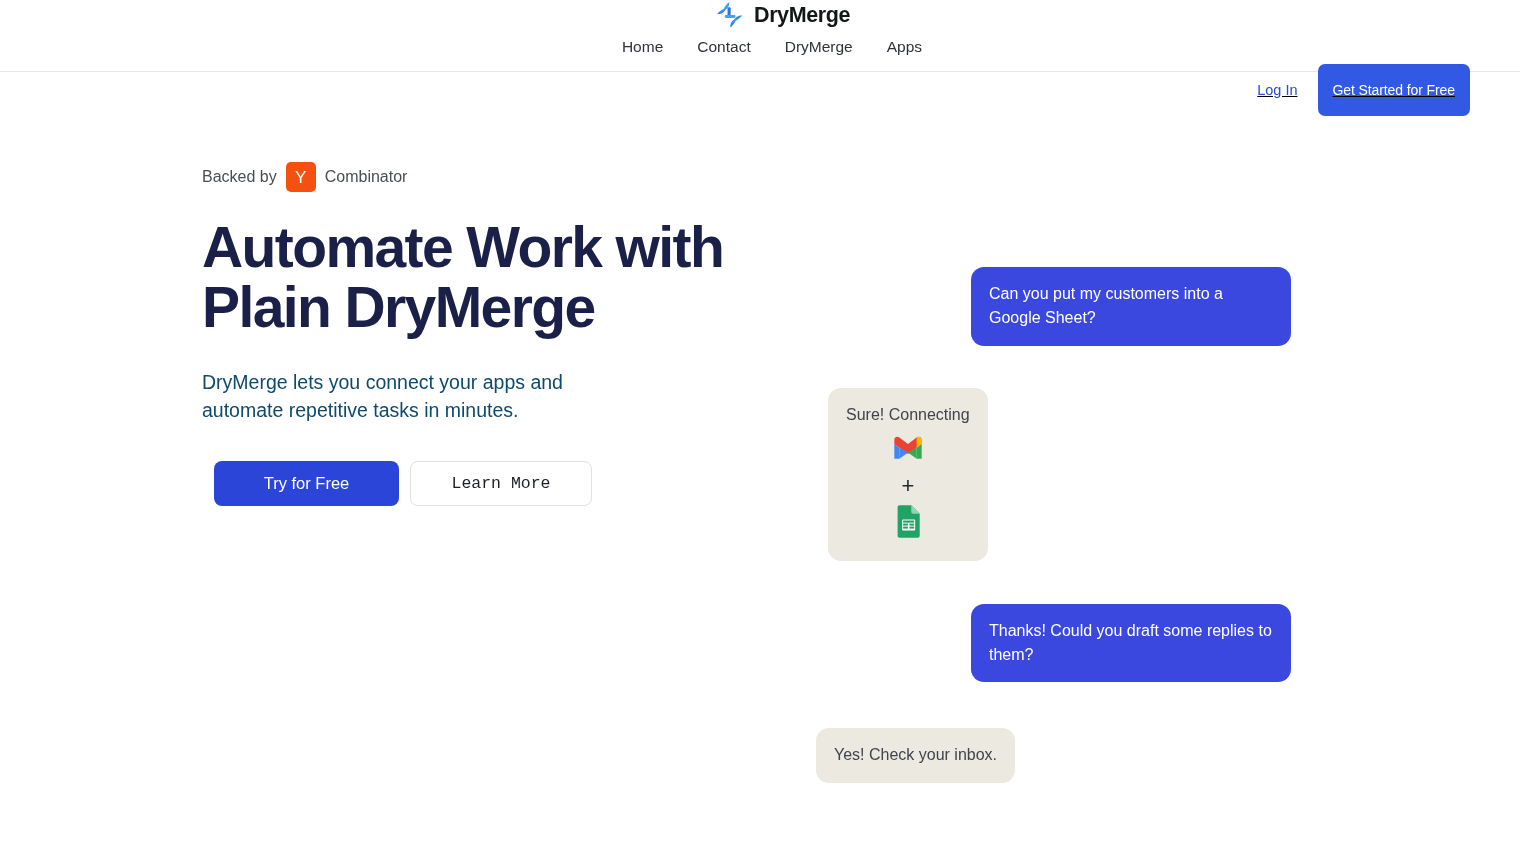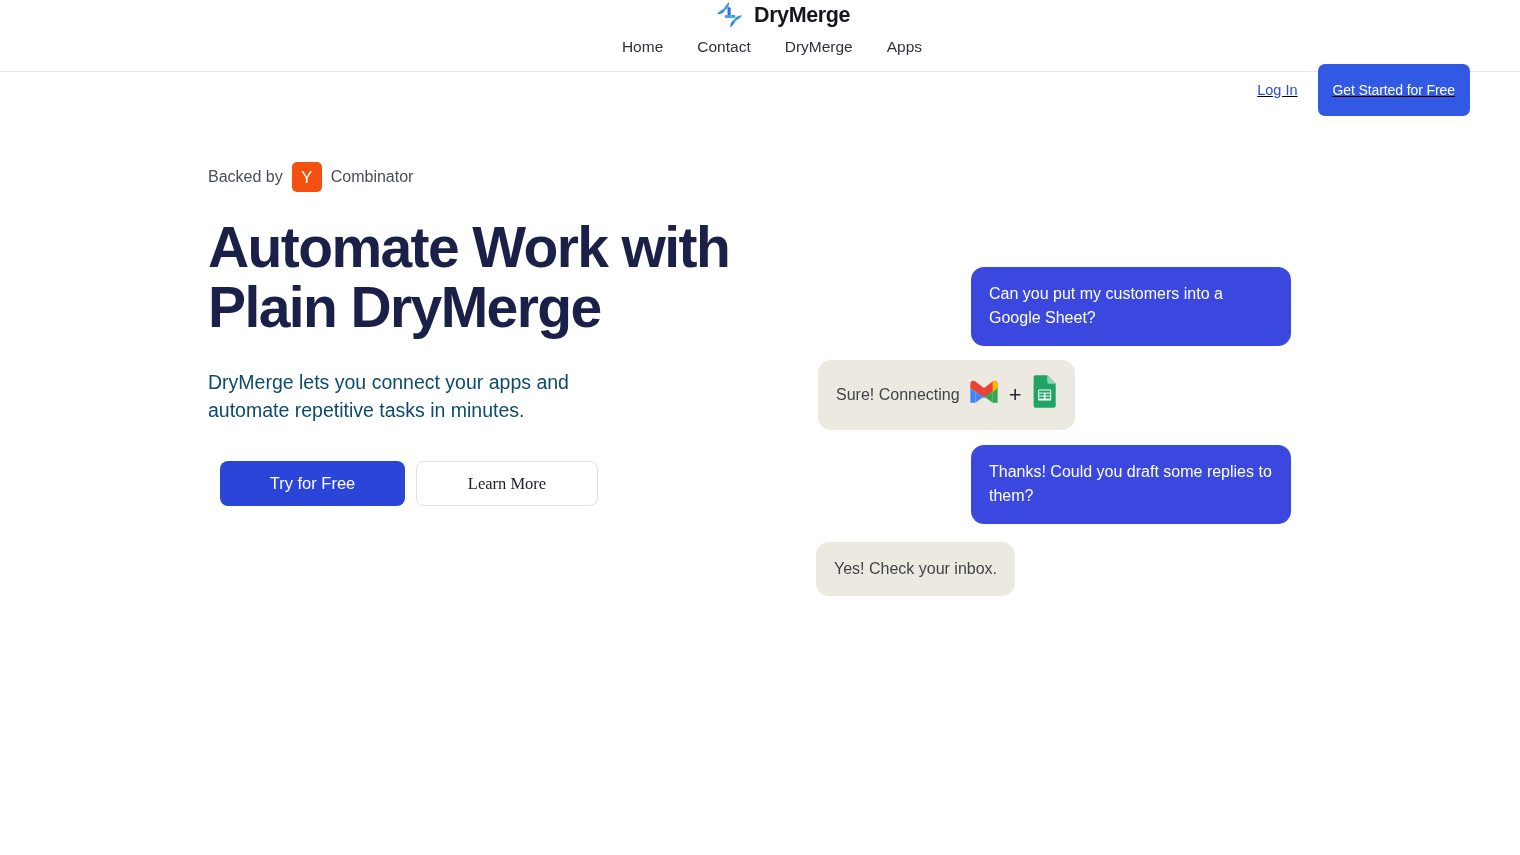--- a/index.html
+++ b/index.html
@@ -97,21 +97,21 @@
 
   
   .hero {
     position: relative;
     width: 100%;
     height: 714px;
   }
 
   .hero-left {
     position: absolute;
-    left: 208px;
+    left: 202px;
     top: 90px;
     width: 620px;
   }
 
   .backed-by {
     display: flex;
     align-items: center;
     gap: 9px;
     font-size: 16px;
     color: #4a4d57;
@@ -168,37 +168,38 @@
     width: 185px;
     height: 45px;
     cursor: pointer;
     white-space: nowrap;
   }
 
   .btn-secondary {
     background: #ffffff;
     color: #1d1f26;
     font-size: 16.5px;
-    font-family: Liberation Serif, serif;
+    font-family: Liberation Mono, monospace;
     border: 1px solid #dfe1e6;
     border-radius: 8px;
     width: 182px;
     height: 45px;
     cursor: pointer;
     white-space: nowrap;
   }
 
   
   .chat {
     position: absolute;
     left: 816px;
     top: 195px;
     width: 475px;
     display: flex;
     flex-direction: column;
+    gap: 28px;
   }
 
   .bubble-row { display: flex; width: 100%; }
   .bubble-row.user  { justify-content: flex-end; }
   .bubble-row.agent { justify-content: flex-start; }
 
   .bubble {
     border-radius: 13px;
     padding: 15px 18px;
     font-size: 16px;
@@ -219,21 +220,21 @@
     gap: 8px;
     white-space: nowrap;
   }
 
   .row-gap-1 { margin-top: 0; }
   .row-gap-2 { margin-top: 14px; }
   .row-gap-3 { margin-top: 15px; }
   .row-gap-4 { margin-top: 18px; }
 
   .bubble-offset-1 { margin-right: 0px; }
-  .bubble-offset-2 { margin-left: 2px; }
+  .bubble-offset-2 { margin-left: 12px; flex-direction: column; }
   .bubble-offset-3 { margin-right: 0px; }
   .bubble-offset-4 { margin-left: 0px; }
 
   .app-icon { display: inline-block; vertical-align: middle; flex: 0 0 auto; }
   .plus-sign {
     font-size: 22px;
     color: #25282f;
     line-height: 1;
     padding: 0 1px;
     font-weight: 400;

